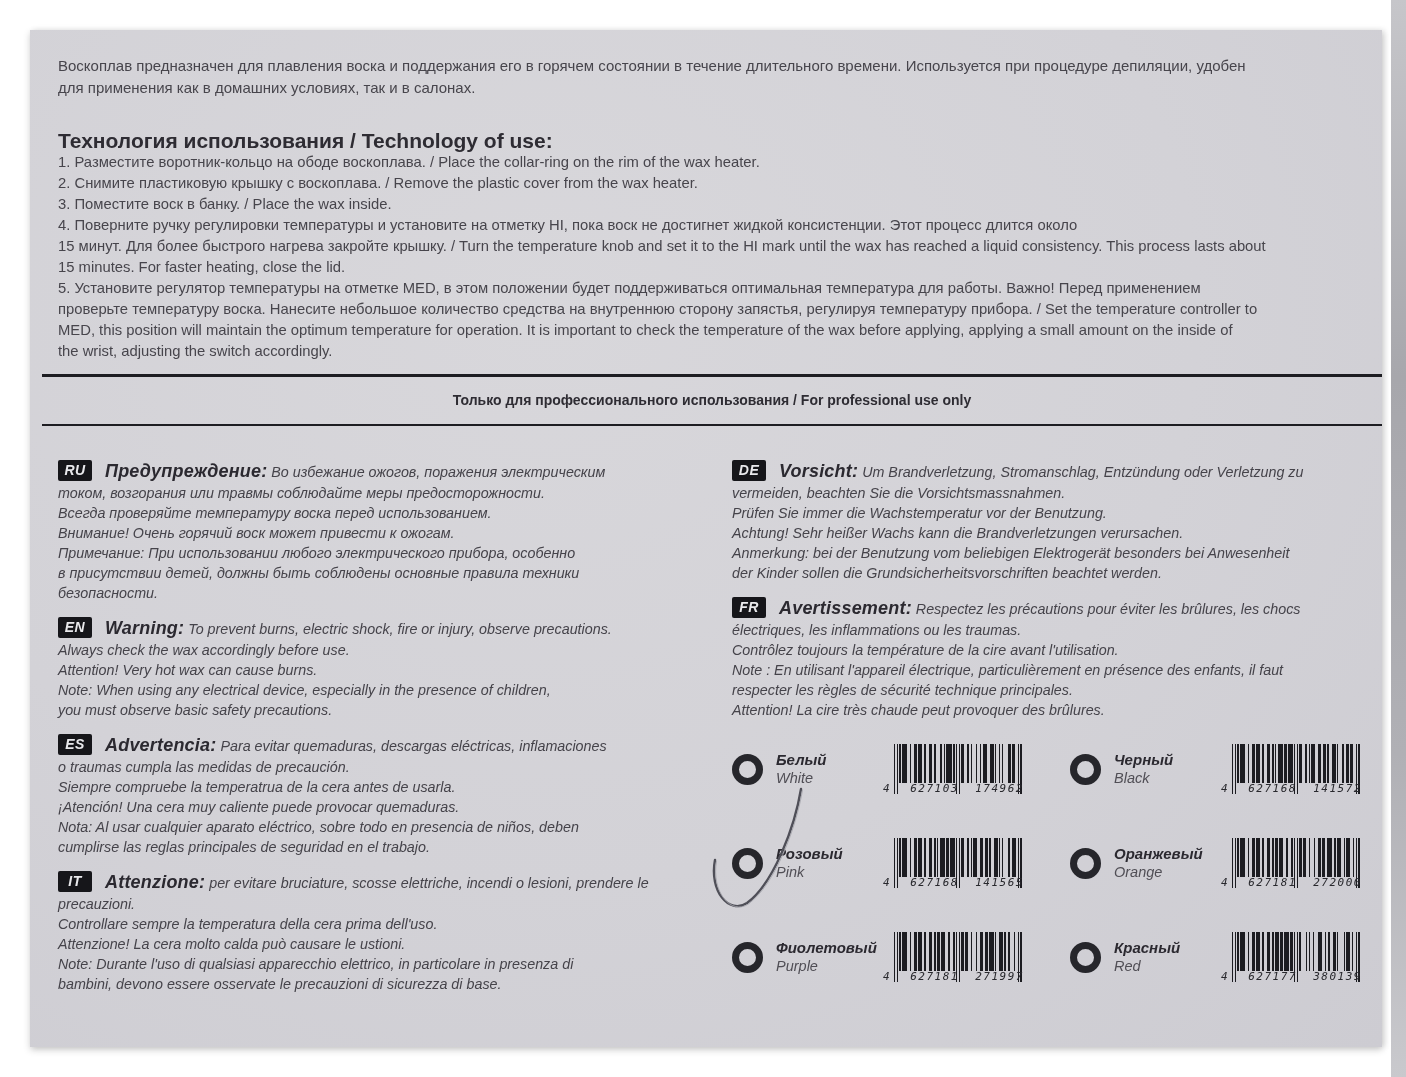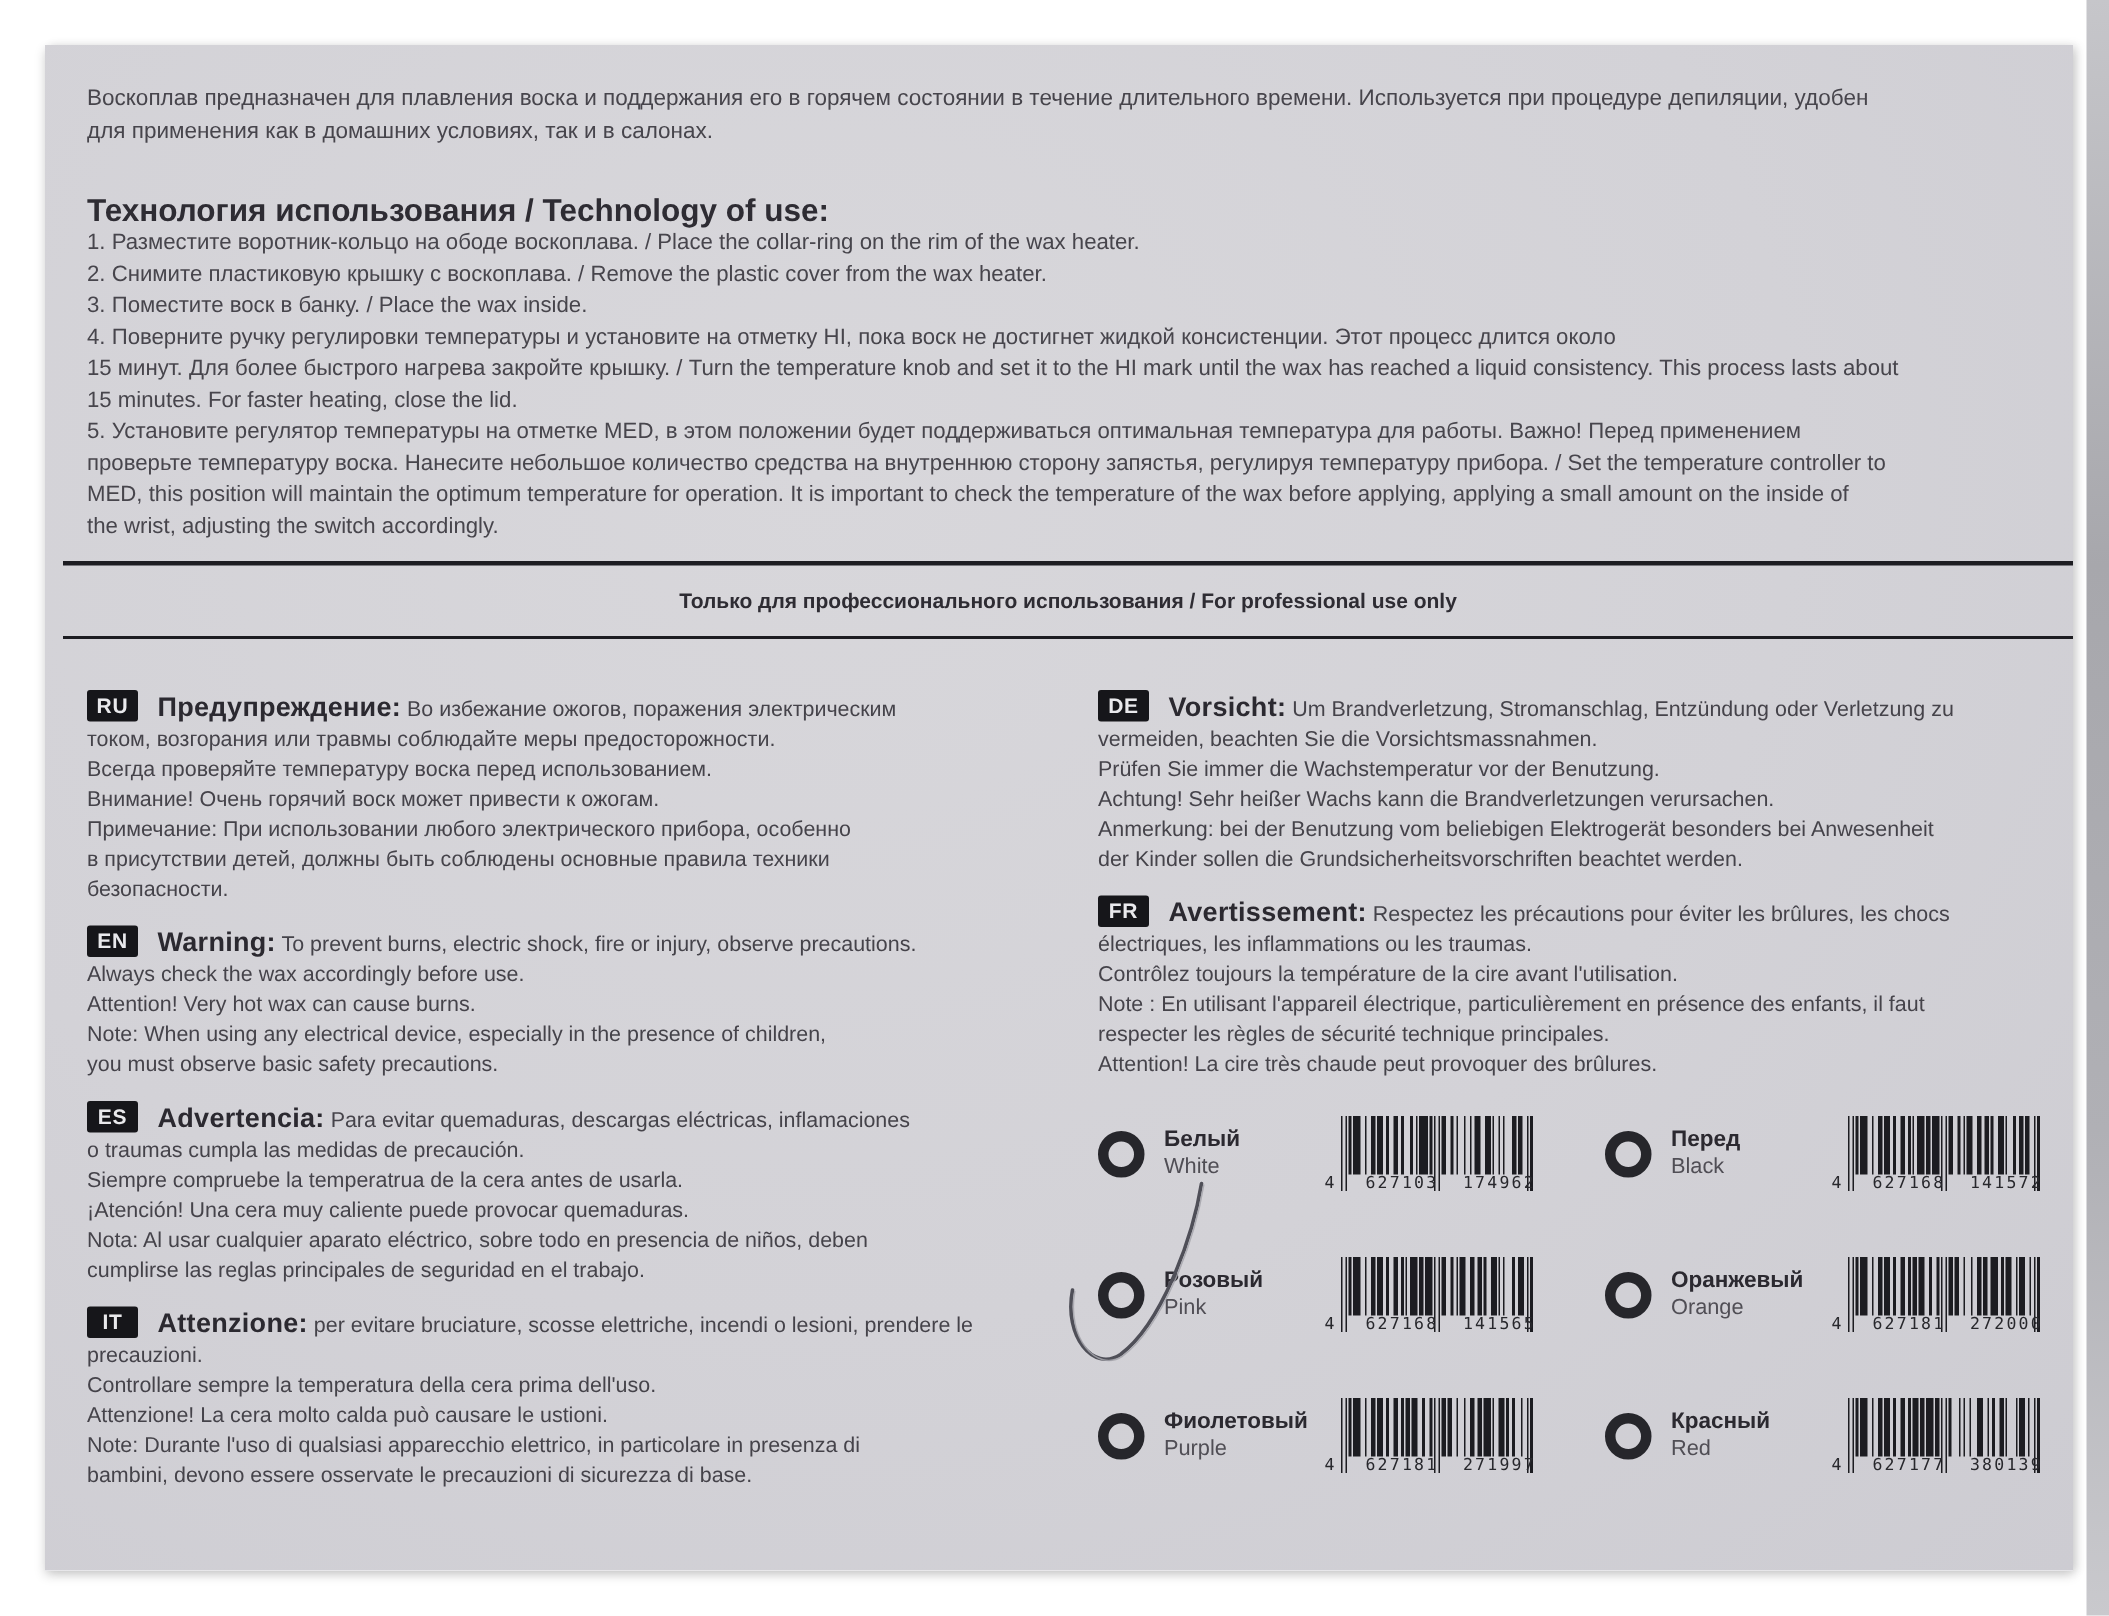--- a/index.html
+++ b/index.html
@@ -23,21 +23,21 @@
     margin:25px 0 0 28px;width:1300px;font-size:15px;line-height:21.5px;color:#47454c;
   }
   .tech{margin:32px 0 0 28px;width:1300px;}
   .tech-heading{font-weight:bold;font-size:21px;color:#2e2c33;line-height:22px;}
   .steps div{font-size:14.8px;line-height:21px;color:#47454c;}
   .divider-block{
     margin:12px 0 0 12px;border-top:3px solid #1d1d22;border-bottom:2px solid #1d1d22;
     padding:13px 0 14px 0;text-align:center;
   }
   .pro-note{font-weight:bold;font-size:14px;color:#2e2c33;line-height:20px;}
-  .cols{display:flex;margin:35px 0 0 28px;}
+  .cols{display:flex;margin:35px 0 0 28px;font-style:italic;}
   .col-left{width:650px;flex:0 0 auto;}
   .col-right{flex:1 1 auto;padding-left:24px;padding-right:10px;box-sizing:border-box;}
   .warn-block{margin-bottom:15px;font-size:14.3px;line-height:20px;color:#45434a;}
   .warn-lead{margin:0 0 0 0;}
   .lang-badge{
     display:inline-block;min-width:30px;height:21px;padding:0 2px;margin-right:13px;
     background:#16161a;color:#e9e9ec;font-weight:bold;font-size:14px;line-height:21px;
     text-align:center;border-radius:2px;transform:translateY(-2px);letter-spacing:.5px;
   }
   .warn-title{font-weight:bold;font-size:18px;color:#2b2930;letter-spacing:.2px;}
@@ -231,21 +231,21 @@
                 <span class="grp">627103</span>
                 <span class="grp">174962</span>
               </div>
             </div>
         </div>
 
         <div class="color-cell">
           <div class="color-opt">
             <span class="color-circle"></span>
             <div class="color-labels">
-              <div class="clr-ru">Перед</div>
+              <div class="clr-ru">Черный</div>
               <div class="clr-en">Black</div>
             </div>
           </div>
           <div class="barcode">
               <div class="bars">
                 <span class="b t" style="width: 1.35px;"></span>
                 <span class="s t" style="width: 1.35px;"></span>
                 <span class="b t" style="width: 1.35px;"></span>
                 <span class="s" style="width: 1.35px;"></span>
                 <span class="b" style="width: 1.35px;"></span>

